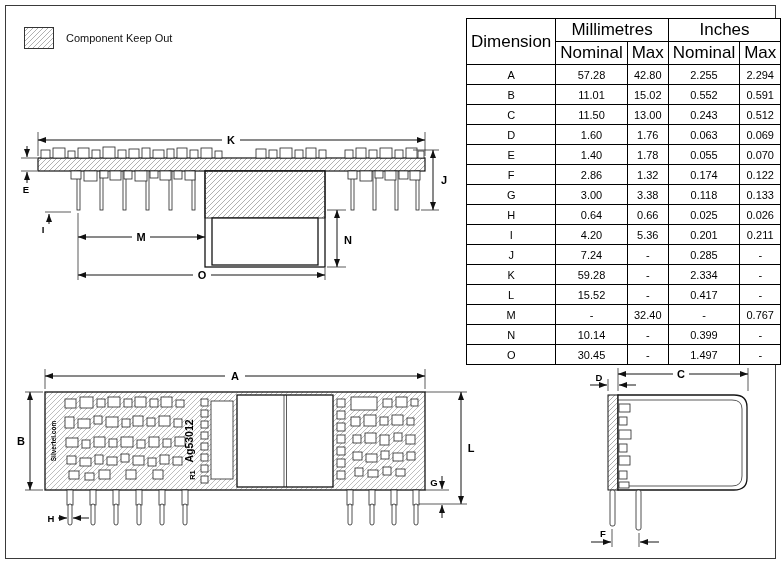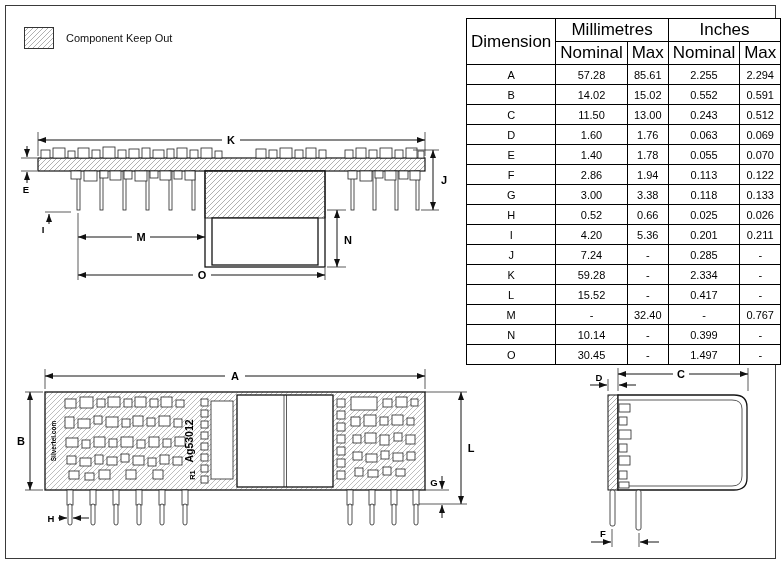--- a/index.html
+++ b/index.html
@@ -59,27 +59,27 @@
         <th>Nominal</th>
         <th>Max</th>
         <th>Nominal</th>
         <th>Max</th>
       </tr>
     </thead>
     <tbody>
       <tr>
           <td>A</td>
           <td>57.28</td>
-          <td>85.61</td>
+          <td>42.80</td>
           <td>2.255</td>
           <td>2.294</td>
         </tr>
       <tr>
           <td>B</td>
-          <td>14.02</td>
+          <td>11.01</td>
           <td>15.02</td>
           <td>0.552</td>
           <td>0.591</td>
         </tr>
       <tr>
           <td>C</td>
           <td>11.50</td>
           <td>13.00</td>
           <td>0.243</td>
           <td>0.512</td>
@@ -94,34 +94,34 @@
       <tr>
           <td>E</td>
           <td>1.40</td>
           <td>1.78</td>
           <td>0.055</td>
           <td>0.070</td>
         </tr>
       <tr>
           <td>F</td>
           <td>2.86</td>
-          <td>1.94</td>
-          <td>0.113</td>
+          <td>1.32</td>
+          <td>0.174</td>
           <td>0.122</td>
         </tr>
       <tr>
           <td>G</td>
           <td>3.00</td>
           <td>3.38</td>
           <td>0.118</td>
           <td>0.133</td>
         </tr>
       <tr>
           <td>H</td>
-          <td>0.52</td>
+          <td>0.64</td>
           <td>0.66</td>
           <td>0.025</td>
           <td>0.026</td>
         </tr>
       <tr>
           <td>I</td>
           <td>4.20</td>
           <td>5.36</td>
           <td>0.201</td>
           <td>0.211</td>

